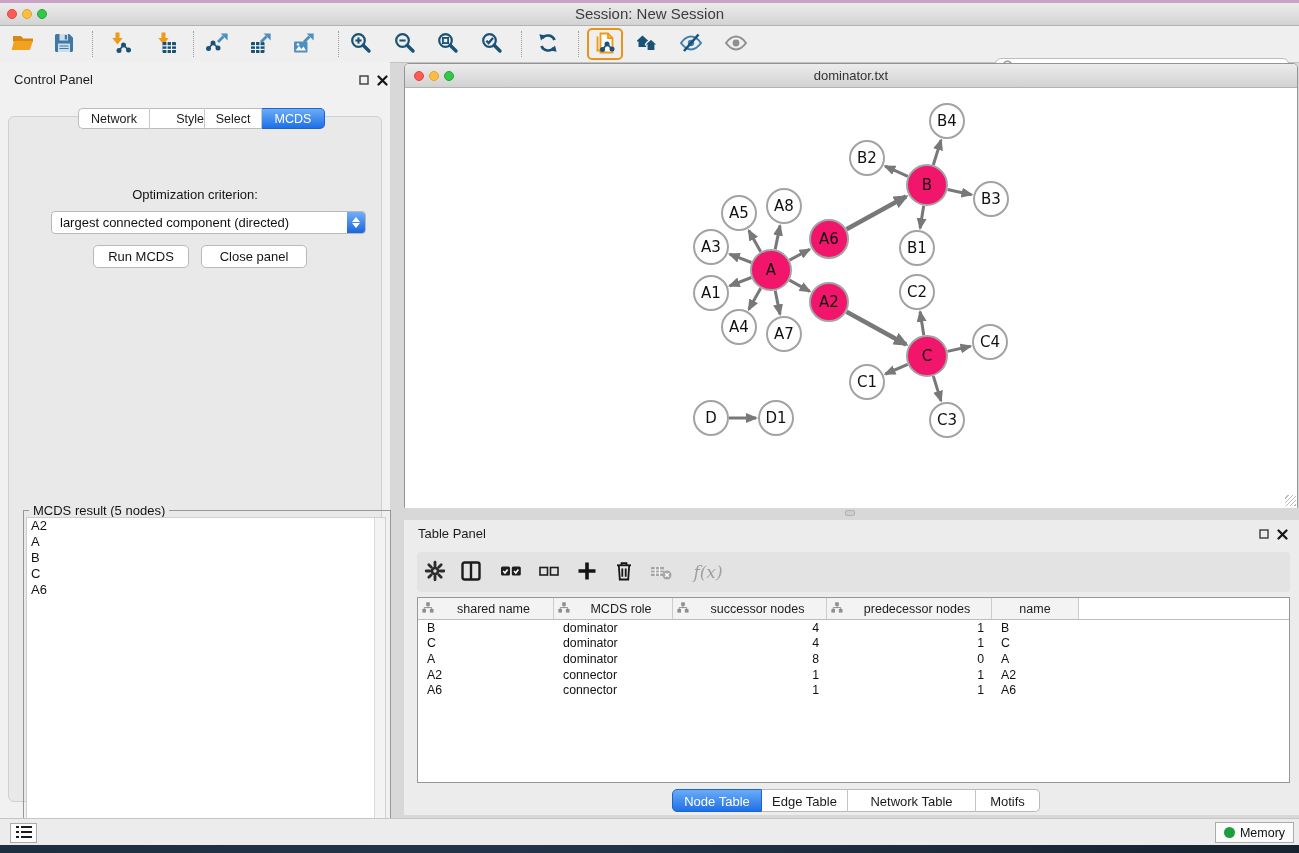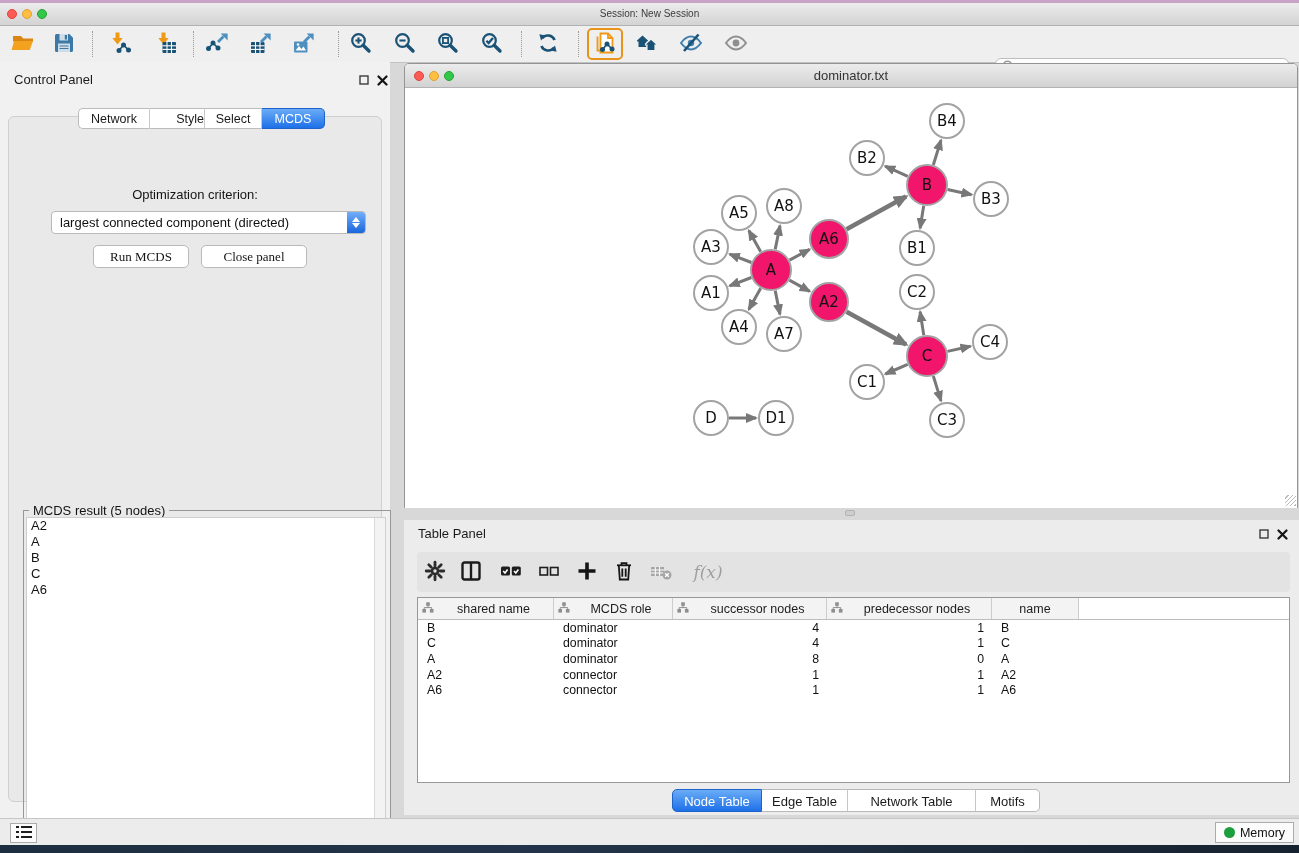--- a/index.html
+++ b/index.html
@@ -3,21 +3,21 @@
 <meta charset="utf-8">
 <style>
   html,body{margin:0;padding:0;background:#888;}
   .screen{position:relative;width:1299px;height:853px;background:#d8d8d8;overflow:hidden;
           font-family:"Liberation Sans",sans-serif;-webkit-font-smoothing:antialiased;}
   .abs{position:absolute;}
   
   .desktop-top{left:0;top:0;width:1299px;height:3px;background:#c9a3c6;}
   .titlebar{left:0;top:3px;width:1299px;height:22px;background:linear-gradient(#ececec,#d3d3d3);
             border-bottom:1px solid #b2b2b2;}
-  .title-text{width:100%;text-align:center;font-size:10px;color:#3c3c3c;line-height:22px;}
+  .title-text{width:100%;text-align:center;font-size:15px;color:#3c3c3c;line-height:22px;}
   .tl{width:10px;height:10px;border-radius:50%;top:6px;box-sizing:border-box;}
   .tl.red{background:#fc5c55;border:1px solid #e0443e;}
   .tl.yellow{background:#fdbe41;border:1px solid #dfa131;}
   .tl.green{background:#34c84a;border:1px solid #24a334;}
   .toolbar{left:0;top:26px;width:1299px;height:36px;background:#efefef;border-bottom:1px solid #c2c2c2;}
   .tbtn{top:2px;width:36px;height:32px;display:flex;align-items:center;justify-content:center;
         background:transparent;border:none;padding:0;cursor:default;}
   .tbtn.toggled{border:2px solid #e8941a;border-radius:5px;box-sizing:border-box;}
   .tsep{top:5px;width:0;height:26px;border-left:1px dotted #9a9a9a;}
   .searchbox{left:995px;top:32px;width:294px;height:21px;background:#fff;border:1px solid #bdbdbd;
@@ -38,21 +38,21 @@
   .opt-label{width:100%;text-align:center;font-size:13px;color:#141414;}
   .dropdown{left:42px;top:94px;width:315px;height:23px;background:#fff;border:1px solid #b9b9b9;
             border-radius:4px;box-sizing:border-box;display:flex;align-items:center;}
   .dropdown .val{flex:1;font-size:13px;color:#111;padding-left:8px;white-space:nowrap;}
   .stepper{width:18px;height:21px;border-radius:0 3px 3px 0;background:linear-gradient(#72aef8,#1a66dd);
            display:flex;flex-direction:column;align-items:center;justify-content:center;gap:1px;}
   .stepper .up,.stepper .dn{width:0;height:0;border-left:4px solid transparent;border-right:4px solid transparent;}
   .stepper .up{border-bottom:5px solid #fff;}
   .stepper .dn{border-top:5px solid #fff;}
   .pbtn{height:23px;background:#fff;border:1px solid #b9b9b9;border-radius:5px;font-size:13px;color:#141414;
-        font-family:Liberation Serif, serif;box-sizing:border-box;}
+        font-family:Liberation Sans, sans-serif;box-sizing:border-box;}
   .group{left:14px;top:393px;width:366px;height:341px;border:1px solid #979797;}
   .group-title{position:absolute;top:-8px;left:5px;background:#e9e9e9;padding:0 4px;font-size:13px;color:#141414;}
   .group-list{position:absolute;left:2px;top:6px;width:360px;height:331px;background:#fff;border:1px solid #cfcfcf;box-sizing:border-box;}
   .group-scroll{position:absolute;right:0;top:0;width:11px;height:100%;background:#f3f3f3;border-left:1px solid #dadada;box-sizing:border-box;}
   .mcds-item{font-size:13px;color:#111;line-height:16px;padding-left:4px;}
   
   .netwin{left:404px;top:63px;width:894px;height:445px;border:1px solid #949494;border-radius:5px 5px 0 0;
           box-sizing:border-box;background:#fff;}
   .netwin-titlebar{left:0;top:0;width:892px;height:23px;background:linear-gradient(#ececec,#d2d2d2);
                    border-bottom:1px solid #b3b3b3;border-radius:4px 4px 0 0;}

